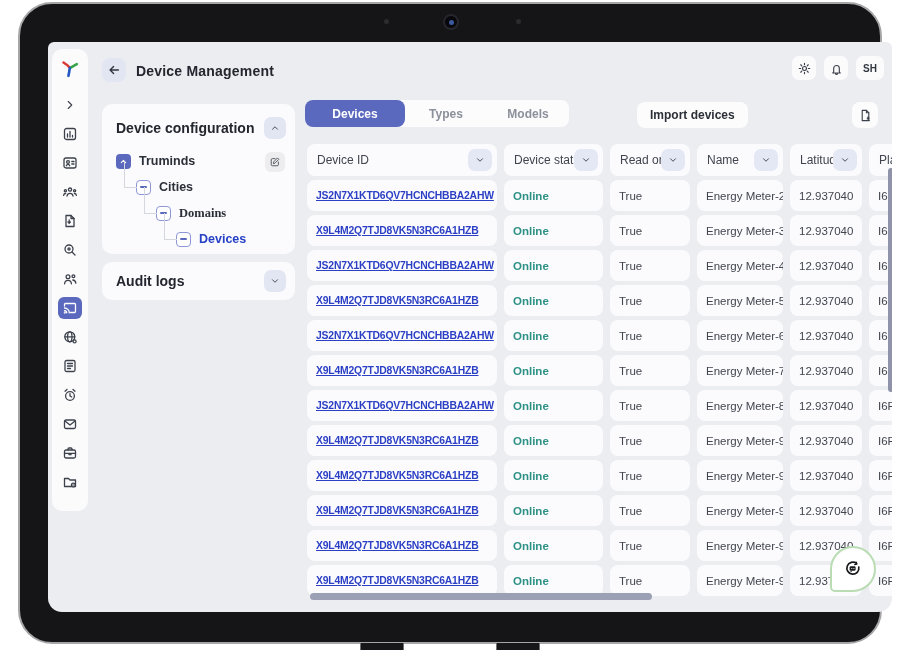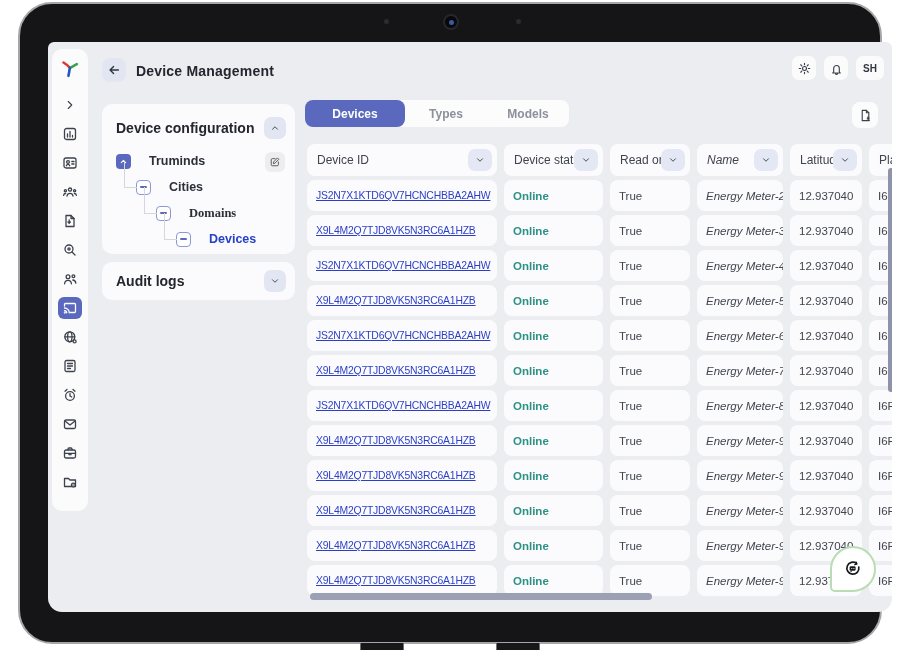--- a/index.html
+++ b/index.html
@@ -51,21 +51,21 @@
   .collapse-btn { position:absolute; width:22px; height:22px; background:#e2e5f2; border-radius:7px;
                   display:flex; align-items:center; justify-content:center; cursor:pointer; }
   .collapse-btn svg { stroke:#41454e; fill:none; stroke-width:1.5; stroke-linecap:round; stroke-linejoin:round; }
   .config-panel .collapse-btn { right:9px; top:13px; }
   .audit-panel .collapse-btn { right:9px; top:8px; }
   .edit-btn { position:absolute; right:10px; top:48px; width:20px; height:20px; background:#ededf0; border-radius:6px;
               display:flex; align-items:center; justify-content:center; cursor:pointer; }
   .edit-btn svg { stroke:#4a4e57; fill:none; stroke-width:1.2; stroke-linecap:round; stroke-linejoin:round; }
 
   .tree { position:absolute; left:14px; top:44px; }
-  .tnode { display:flex; align-items:center; height:26px; position:relative; cursor:pointer;gap:10px; }
+  .tnode { display:flex; align-items:center; height:26px; position:relative; cursor:pointer; }
   .tnode.l1 { margin-left:20px; } .tnode.l2 { margin-left:40px;font-family:Liberation Serif, serif; } .tnode.l3 { margin-left:60px; }
   .tnode.child::before { content:""; position:absolute; left:-12px; top:-13px; width:12px; height:26px;
                          border-left:1.5px solid #d5d7df; border-bottom:1.5px solid #d5d7df; }
   .tbox { width:15px; height:15px; border-radius:4px; display:flex; align-items:center; justify-content:center; flex:none; }
   .tbox.root { background:#5a69be; }
   .tbox.minus { background:#fff; border:1.4px solid #8d97d6; }
   .tbox.minus i { display:block; width:7px; height:1.6px; background:#5a69be; border-radius:1px; }
   .tbox.root svg { stroke:#fff; fill:none; stroke-width:1.8; stroke-linecap:round; stroke-linejoin:round; }
   .tlabel { margin-left:8px; font-size:12.5px; font-weight:600; color:#2b2f38; }
   .tnode.selected .tlabel { color:#2742c6; font-weight:700; }
@@ -85,26 +85,26 @@
 
   
   .thead { position:absolute; left:259px; top:102px; display:flex; gap:7px; }
   .th { height:32px; background:#fbfbfd; border-radius:8px; display:flex; align-items:center;
         padding:0 5px 0 10px; cursor:pointer; }
   .th-label { flex:1; font-size:12px; color:#3f444e; white-space:nowrap; overflow:hidden; }
   .th-chev { width:24px; height:22px; background:#e4e7f4; border-radius:7px; flex:none;
              display:flex; align-items:center; justify-content:center; cursor:pointer; }
   .th-chev svg, .collapse-btn svg { width:10px; height:10px; }
   .th-chev svg { stroke:#41454e; fill:none; stroke-width:1.5; stroke-linecap:round; stroke-linejoin:round; }
-  .c0 { width:190px; } .c1 { width:99px; } .c2 { width:80px; } .c3 { width:86px;font-style:italic; } .c4 { width:72px; } .c5 { width:60px; }
+  .c0 { width:190px; } .c1 { width:99px; } .c2 { width:80px; } .c3 { width:86px; } .c4 { width:72px; } .c5 { width:60px; }
   .tbody { position:absolute; left:259px; top:138px; }
   .trow { display:flex; gap:7px; margin-bottom:4px; }
   .cell { height:31px; background:#fbfbfd; border-radius:8px; display:flex; align-items:center;
           padding:0 9px; font-size:11.5px; color:#41454e; white-space:nowrap; overflow:hidden; }
-  .cell.id { font-size:10.4px; font-weight:400; color:#2b3fc5; text-decoration:underline; letter-spacing:-0.2px; cursor:pointer; }
+  .cell.id { font-size:10.4px; font-weight:700; color:#2b3fc5; text-decoration:underline; letter-spacing:-0.2px; cursor:pointer; }
   .cell.status { color:#2c9184; font-weight:600; }
 
   .vscroll { position:absolute; left:840px; top:126px; width:6px; height:224px; background:#8f93a9; border-radius:3px; cursor:pointer; }
   .hscroll { position:absolute; left:262px; top:551px; width:342px; height:7px; background:#9ca0b4; border-radius:4px; cursor:pointer; }
 
   
   .chat-fab { position:absolute; left:782px; top:504px; width:46px; height:46px; background:#fff;
               border:2px solid #b9dcb2; border-radius:24px 24px 24px 5px; display:flex; align-items:center;
               justify-content:center; cursor:pointer; z-index:5; }
 </style>
@@ -286,20 +286,21 @@
           </svg>
       </div>
     </div>
 
     <div class="tabs">
       <div class="tab t0 active">Devices</div>
       <div class="tab t1">Types</div>
       <div class="tab t2">Models</div>
     </div>
 
+    <button class="act-btn import-btn">Import devices</button>
     <div class="file-btn">
       <svg width="15" height="15" viewBox="0 0 16 16">
           <path d="M4.5 2.5H9l2.5 2.5v8.5h-7z"></path>
           <path d="M9 2.5V5h2.5M10.8 9.2v2.6M9.8 10.9l1 1 1-1M9.6 13.2h2.4"></path>
         </svg>
     </div>
 
     <div class="thead">
       <div class="th c0">
         <span class="th-label">Device ID</span>

